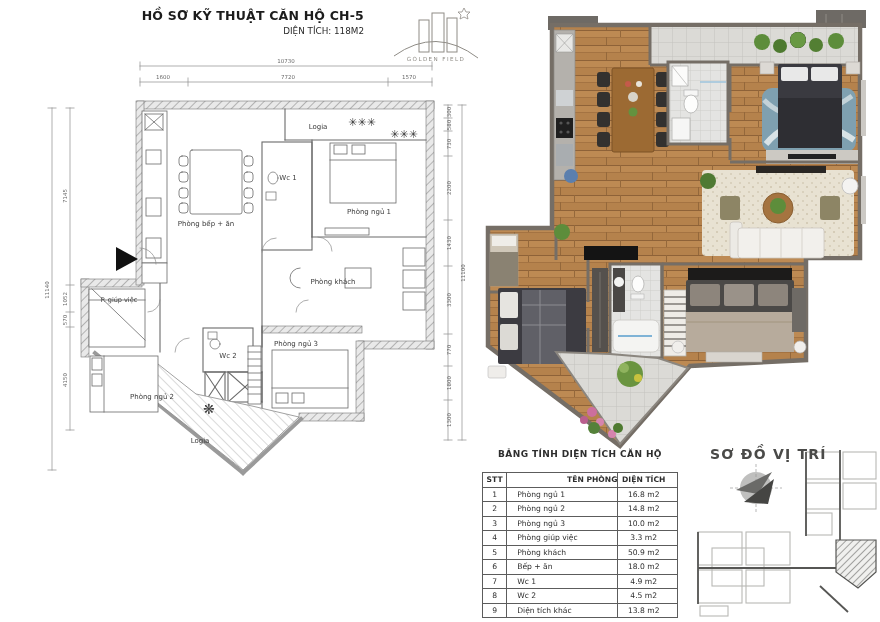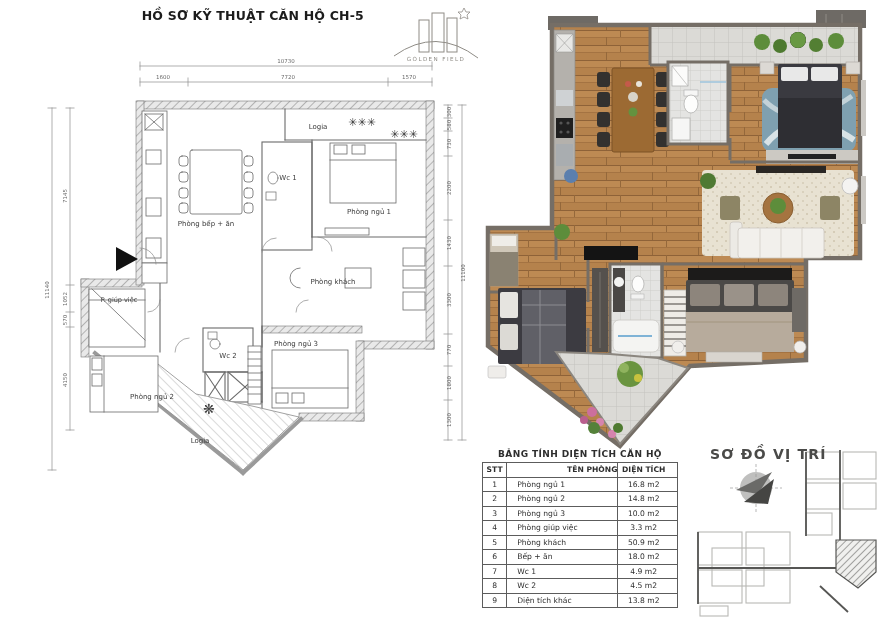--- a/index.html
+++ b/index.html
@@ -6,21 +6,21 @@
   .page{position:relative;width:880px;height:622px;background:#fff;overflow:hidden;
         font-family:"DejaVu Sans","Liberation Sans",sans-serif;color:#222;}
   .art{position:absolute;left:0;top:0;}
   .header{position:absolute;left:128px;top:8px;width:236px;text-align:right;}
   .header .t{font-size:12.5px;font-weight:bold;letter-spacing:.2px;color:#1c1c1c;}
   .header .s{font-size:8.8px;margin-top:3px;color:#2a2a2a;}
   .logo{position:absolute;left:392px;top:2px;width:88px;height:72px;text-align:center;}
   .logo .lt{font-size:5.6px;letter-spacing:1.4px;color:#8f8c86;margin-top:-6px;}
   .tbl-wrap{position:absolute;left:482px;top:449px;width:196px;}
   .tbl-title{font-size:9px;font-weight:bold;letter-spacing:.4px;text-align:center;
-             color:#2e2e2e;margin-bottom:3px;}
+             color:#2e2e2e;margin-bottom:13px;}
   table.area{border-collapse:collapse;width:100%;}
   table.area th,table.area td{border:1px solid #5c5c5c;font-size:7.6px;padding:1px 0;
              height:11.5px;color:#2e2e2e;}
   table.area th{font-weight:bold;text-align:center;}
   .c-stt{width:24px;text-align:center;}
   .c-name{width:108px;text-align:left;padding-left:10px !important;}
   .c-area{width:54px;text-align:center;padding-right:8px !important;}
   .loc-title{position:absolute;left:710px;top:446px;font-size:14px;font-weight:bold;
              letter-spacing:1.2px;color:#4a4a48;}
   svg text{font-family:"DejaVu Sans","Liberation Sans",sans-serif;}
@@ -478,20 +478,21 @@
     <path d="M394,56 Q436,26 478,58"></path>
     <rect x="419" y="20" width="10" height="32"></rect>
     <rect x="432" y="13" width="12" height="39"></rect>
     <rect x="447" y="18" width="10" height="34"></rect>
     <path d="M464,8 l2,4 4,0 -3,3 1,4 -4,-2 -4,2 1,-4 -3,-3 4,0 z" stroke-width="0.8"></path>
   </g>
 </svg>
 
 <div class="header">
   <div class="t">HỒ SƠ KỸ THUẬT CĂN HỘ CH-5</div>
+  <div class="s">DIỆN TÍCH: 118M2</div>
 </div>
 
 <div class="logo">
   <div style="height:60px"></div>
   <div class="lt">GOLDEN FIELD</div>
 </div>
 
 <div class="tbl-wrap">
   <div class="tbl-title">BẢNG TÍNH DIỆN TÍCH CĂN HỘ</div>
   <table class="area">

